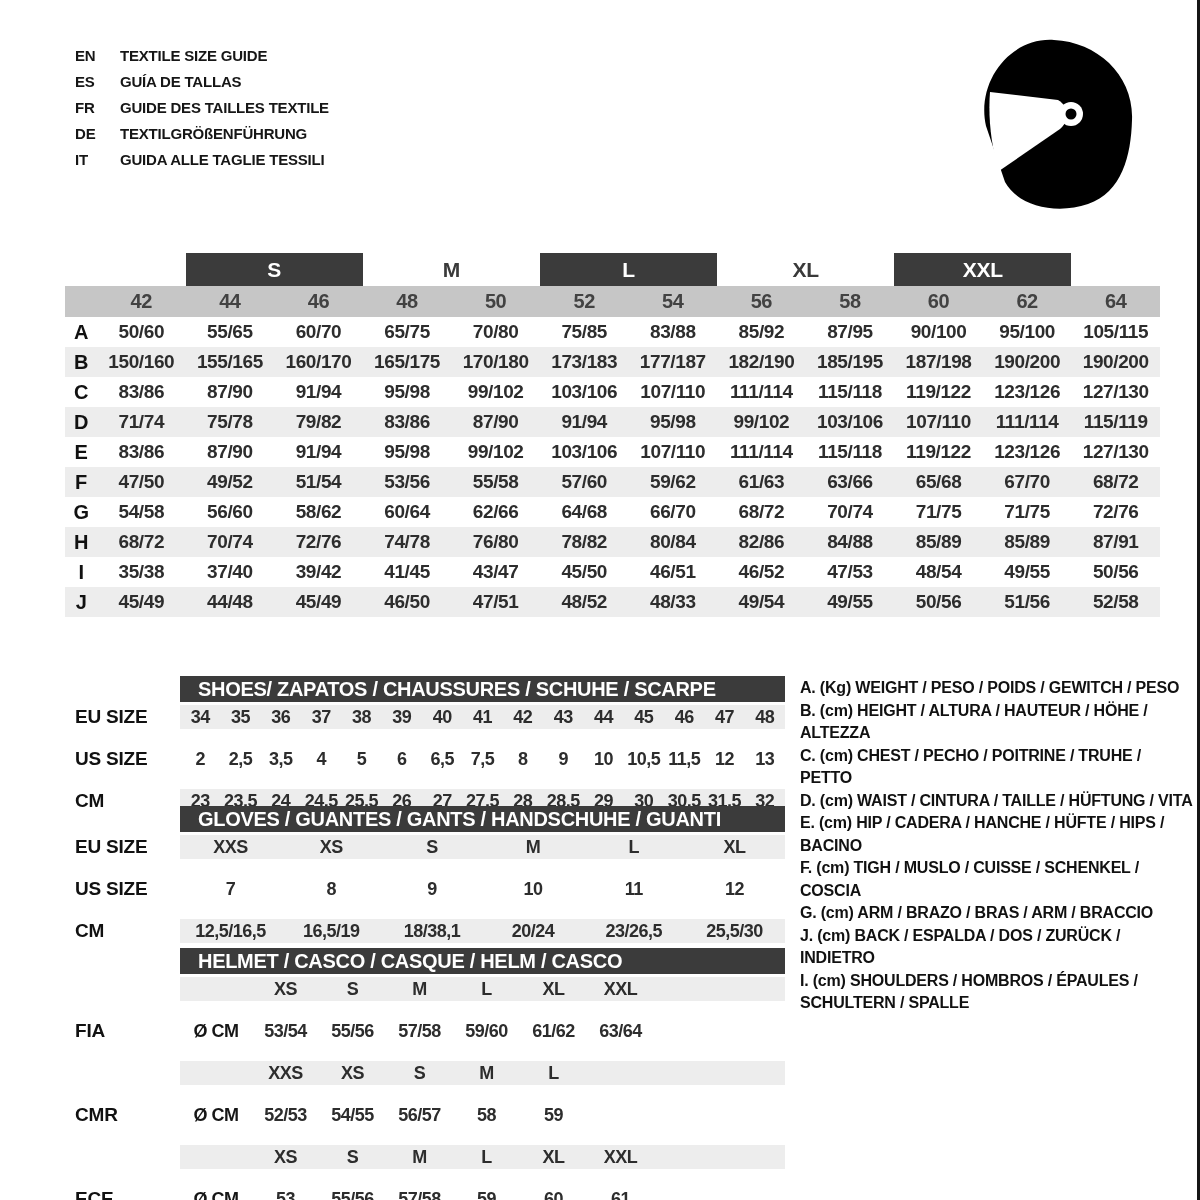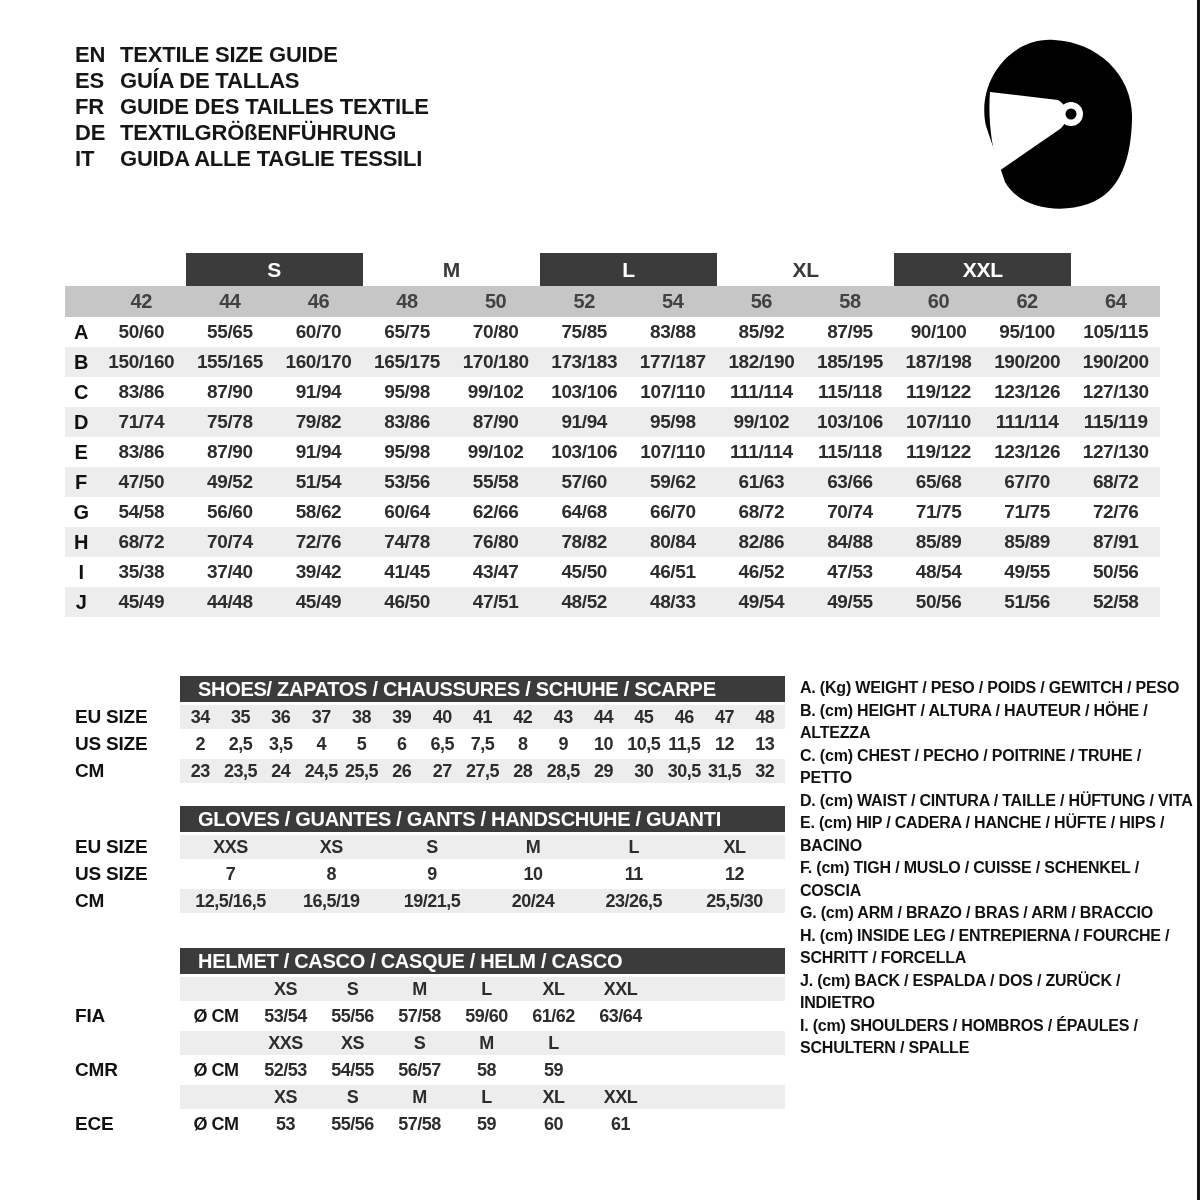--- a/index.html
+++ b/index.html
@@ -3,21 +3,21 @@
 <meta charset="utf-8">
 <style>
   *{margin:0;padding:0;box-sizing:border-box}
   html,body{width:1200px;height:1200px;background:#fff;
     font-family:"Liberation Sans",sans-serif;font-weight:700;color:#222}
   .page{position:relative;width:1200px;height:1200px;overflow:hidden;background:#fff}
   .edge-line{position:absolute;top:0;right:0;width:3px;height:1200px;background:#151515}
 
   
   .lang-block{position:absolute;left:75px;top:42px}
-  .lang-row{display:flex;align-items:center;height:26px;font-size:22px;letter-spacing:-0.2px}
+  .lang-row{display:flex;align-items:center;height:26px;font-size:15px;letter-spacing:-0.2px}
   .lang-code{width:45px;color:#161616}
   .lang-label{color:#161616;white-space:nowrap}
 
   
   .helmet-logo{position:absolute;left:975px;top:34px;width:162px;height:180px}
 
   
   .main-table{position:absolute;left:65px;top:253px;width:1095px}
   .grid13{display:grid;grid-template-columns:32px repeat(12,1fr)}
   .letter-row{height:33px}
@@ -31,21 +31,21 @@
   .cell.num{color:#424242;font-size:20px}
   .cell.key{color:#111;font-size:20px}
 
   
   .band{position:absolute;left:65px;width:720px}
   .shoes-band{top:676px}
   .gloves-band{top:806px}
   .helmet-band{top:948px}
   .band-title{margin-left:115px;width:605px;height:26px;background:#3b3b3b;color:#fff;
     display:flex;align-items:center;padding-left:18px;font-size:20px;letter-spacing:-0.3px;white-space:nowrap;overflow:hidden}
-  .band-grid{display:grid;grid-template-columns:115px 605px;row-gap:3px;margin-top:3px}
+  .band-grid{display:grid;grid-template-columns:115px 605px;row-gap:18px;margin-top:3px}
   .side-label{display:flex;align-items:center;font-size:19px;color:#111;padding-left:10px;letter-spacing:-0.2px}
   .srow{height:24px;display:grid}
   .srow.stripe{background:#ededed}
   .srow.cols15{grid-template-columns:repeat(15,1fr)}
   .srow.cols6{grid-template-columns:repeat(6,1fr)}
   .srow.colsH{grid-template-columns:72px repeat(6,67px) 1fr}
   .scell{display:flex;align-items:center;justify-content:center;
     font-size:18px;letter-spacing:-0.5px;color:#2d2d2d;white-space:nowrap;overflow:hidden}
   .scell.unit{color:#161616}
 
@@ -351,21 +351,21 @@
           <div class="scell">8</div>
           <div class="scell">9</div>
           <div class="scell">10</div>
           <div class="scell">11</div>
           <div class="scell">12</div>
         </div>
         <div class="side-label">CM</div>
         <div class="srow cols6 stripe">
           <div class="scell">12,5/16,5</div>
           <div class="scell">16,5/19</div>
-          <div class="scell">19/21,5</div>
+          <div class="scell">18/38,1</div>
           <div class="scell">20/24</div>
           <div class="scell">23/26,5</div>
           <div class="scell">25,5/30</div>
         </div>
       </div>
   </div>
 
   <div class="band helmet-band">
     <div class="band-title">HELMET / CASCO / CASQUE / HELM / CASCO</div>
     <div class="band-grid">
@@ -431,19 +431,18 @@
   </div>
 
   <div class="legend">
       <div class="legend-item">A. (Kg) WEIGHT / PESO / POIDS / GEWITCH / PESO</div>
       <div class="legend-item">B. (cm) HEIGHT / ALTURA / HAUTEUR / HÖHE / ALTEZZA</div>
       <div class="legend-item">C. (cm) CHEST / PECHO / POITRINE / TRUHE / PETTO</div>
       <div class="legend-item">D. (cm) WAIST / CINTURA / TAILLE / HÜFTUNG / VITA</div>
       <div class="legend-item">E. (cm) HIP / CADERA / HANCHE / HÜFTE / HIPS / BACINO</div>
       <div class="legend-item">F. (cm) TIGH / MUSLO / CUISSE / SCHENKEL / COSCIA</div>
       <div class="legend-item">G. (cm) ARM / BRAZO / BRAS / ARM / BRACCIO</div>
-      <div class="legend-item">H. (cm) INSIDE LEG / ENTREPIERNA / FOURCHE / SCHRITT / FORCELLA</div>
       <div class="legend-item">J. (cm) BACK / ESPALDA / DOS / ZURÜCK / INDIETRO</div>
       <div class="legend-item">I. (cm) SHOULDERS / HOMBROS / ÉPAULES / SCHULTERN / SPALLE</div>
     </div>
 
   <div class="edge-line"></div>
 </div>
 
 </body></html>

